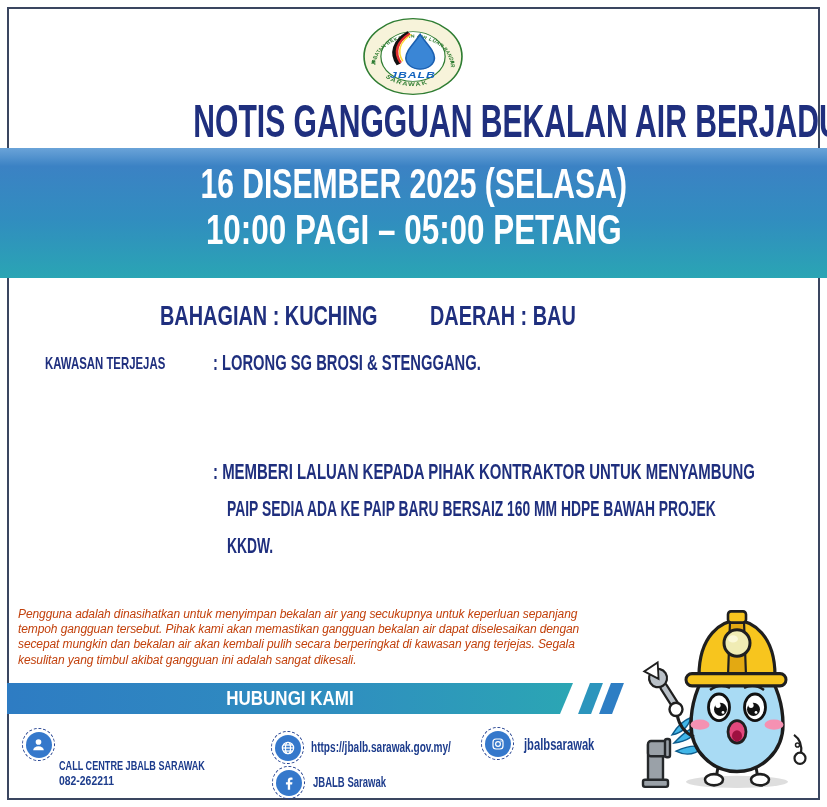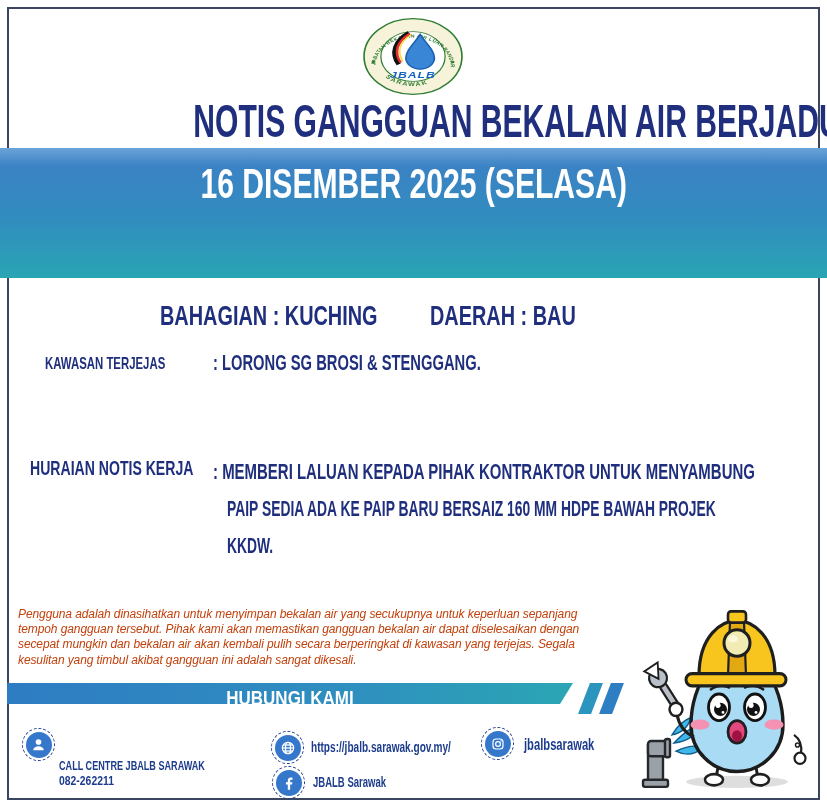--- a/index.html
+++ b/index.html
@@ -27,21 +27,21 @@
   .kawasan-value{position:absolute;left:213px;top:351px;font-size:22px;line-height:24px;z-index:2;}
   .huraian-label{position:absolute;left:30px;top:456px;font-size:21px;line-height:24px;z-index:2;}
   .huraian-value{position:absolute;left:213px;top:453px;font-size:22px;line-height:37px;z-index:2;}
   .huraian-line{display:block;}
   .huraian-line + .huraian-line{padding-left:14px;}
   .advisory{
     position:absolute;left:18px;top:607px;width:594px;z-index:2;
     font-style:italic;font-size:12px;line-height:15.2px;color:#c2410c;letter-spacing:-0.1px;
   }
   .contact-bar{
-    position:absolute;left:7px;top:683px;width:566px;height:21px;z-index:2;
+    position:absolute;left:7px;top:683px;width:566px;height:31px;z-index:2;
     background:linear-gradient(90deg,#2e7cc3 0%,#2f8fbf 60%,#2ba6b4 100%);
     clip-path:polygon(0 0,100% 0,calc(100% - 13px) 100%,0 100%);
     color:#fff;text-align:center;line-height:31px;font-size:20px;
   }
   .stripe{position:absolute;top:683px;width:13px;height:31px;transform:skewX(-21deg);z-index:2;}
   .stripe1{left:584px;background:#2c95bd;}
   .stripe2{left:605px;background:#2e7ec4;}
   .icon-ring{
     position:absolute;width:33px;height:33px;border:1.5px dashed #23408f;border-radius:50%;
     box-sizing:border-box;display:flex;align-items:center;justify-content:center;z-index:2;
@@ -94,41 +94,41 @@
   </div>
 
   <div class="title">
     <span class="cx" style="--sx:0.64">NOTIS GANGGUAN BEKALAN AIR BERJADUAL</span>
   </div>
 
   <div class="banner">
     <div class="bline">
       <span class="cx" style="--sx:0.70">16 DISEMBER 2025 (SELASA)</span>
     </div>
+    <div class="bline">
+      <span class="cx" style="--sx:0.73">10:00 PAGI – 05:00 PETANG</span>
+    </div>
   </div>
 
   <div class="region-row navy">
     <span class="pos-bahagian">
       <span class="cx cx-l" style="--sx:0.71">BAHAGIAN : KUCHING</span>
     </span>
     <span class="pos-daerah">
       <span class="cx cx-l" style="--sx:0.71">DAERAH : BAU</span>
     </span>
   </div>
 
   <div class="kawasan-label navy">
     <span class="cx cx-l" style="--sx:0.67">KAWASAN TERJEJAS</span>
   </div>
   <div class="kawasan-value navy">
     <span class="cx cx-l" style="--sx:0.67">: LORONG SG BROSI &amp; STENGGANG.</span>
   </div>
 
-  <div class="huraian-label navy">
-    <span class="cx cx-l" style="--sx:0.67">HURAIAN NOTIS KERJA</span>
-  </div>
   <div class="huraian-value navy">
     <span class="huraian-line"><span class="cx cx-l" style="--sx:0.68">: MEMBERI LALUAN KEPADA PIHAK KONTRAKTOR UNTUK MENYAMBUNG</span></span>
     <span class="huraian-line"><span class="cx cx-l" style="--sx:0.63">PAIP SEDIA ADA KE PAIP BARU BERSAIZ 160 MM HDPE BAWAH PROJEK</span></span>
     <span class="huraian-line"><span class="cx cx-l" style="--sx:0.63">KKDW.</span></span>
   </div>
 
   <div class="advisory">Pengguna adalah dinasihatkan untuk menyimpan bekalan air yang secukupnya untuk keperluan sepanjang tempoh gangguan tersebut. Pihak kami akan memastikan gangguan bekalan air dapat diselesaikan dengan secepat mungkin dan bekalan air akan kembali pulih secara berperingkat di kawasan yang terjejas. Segala kesulitan yang timbul akibat gangguan ini adalah sangat dikesali.</div>
 
   <div class="contact-bar">
     <span class="cx" style="--sx:0.85">HUBUNGI KAMI</span>

